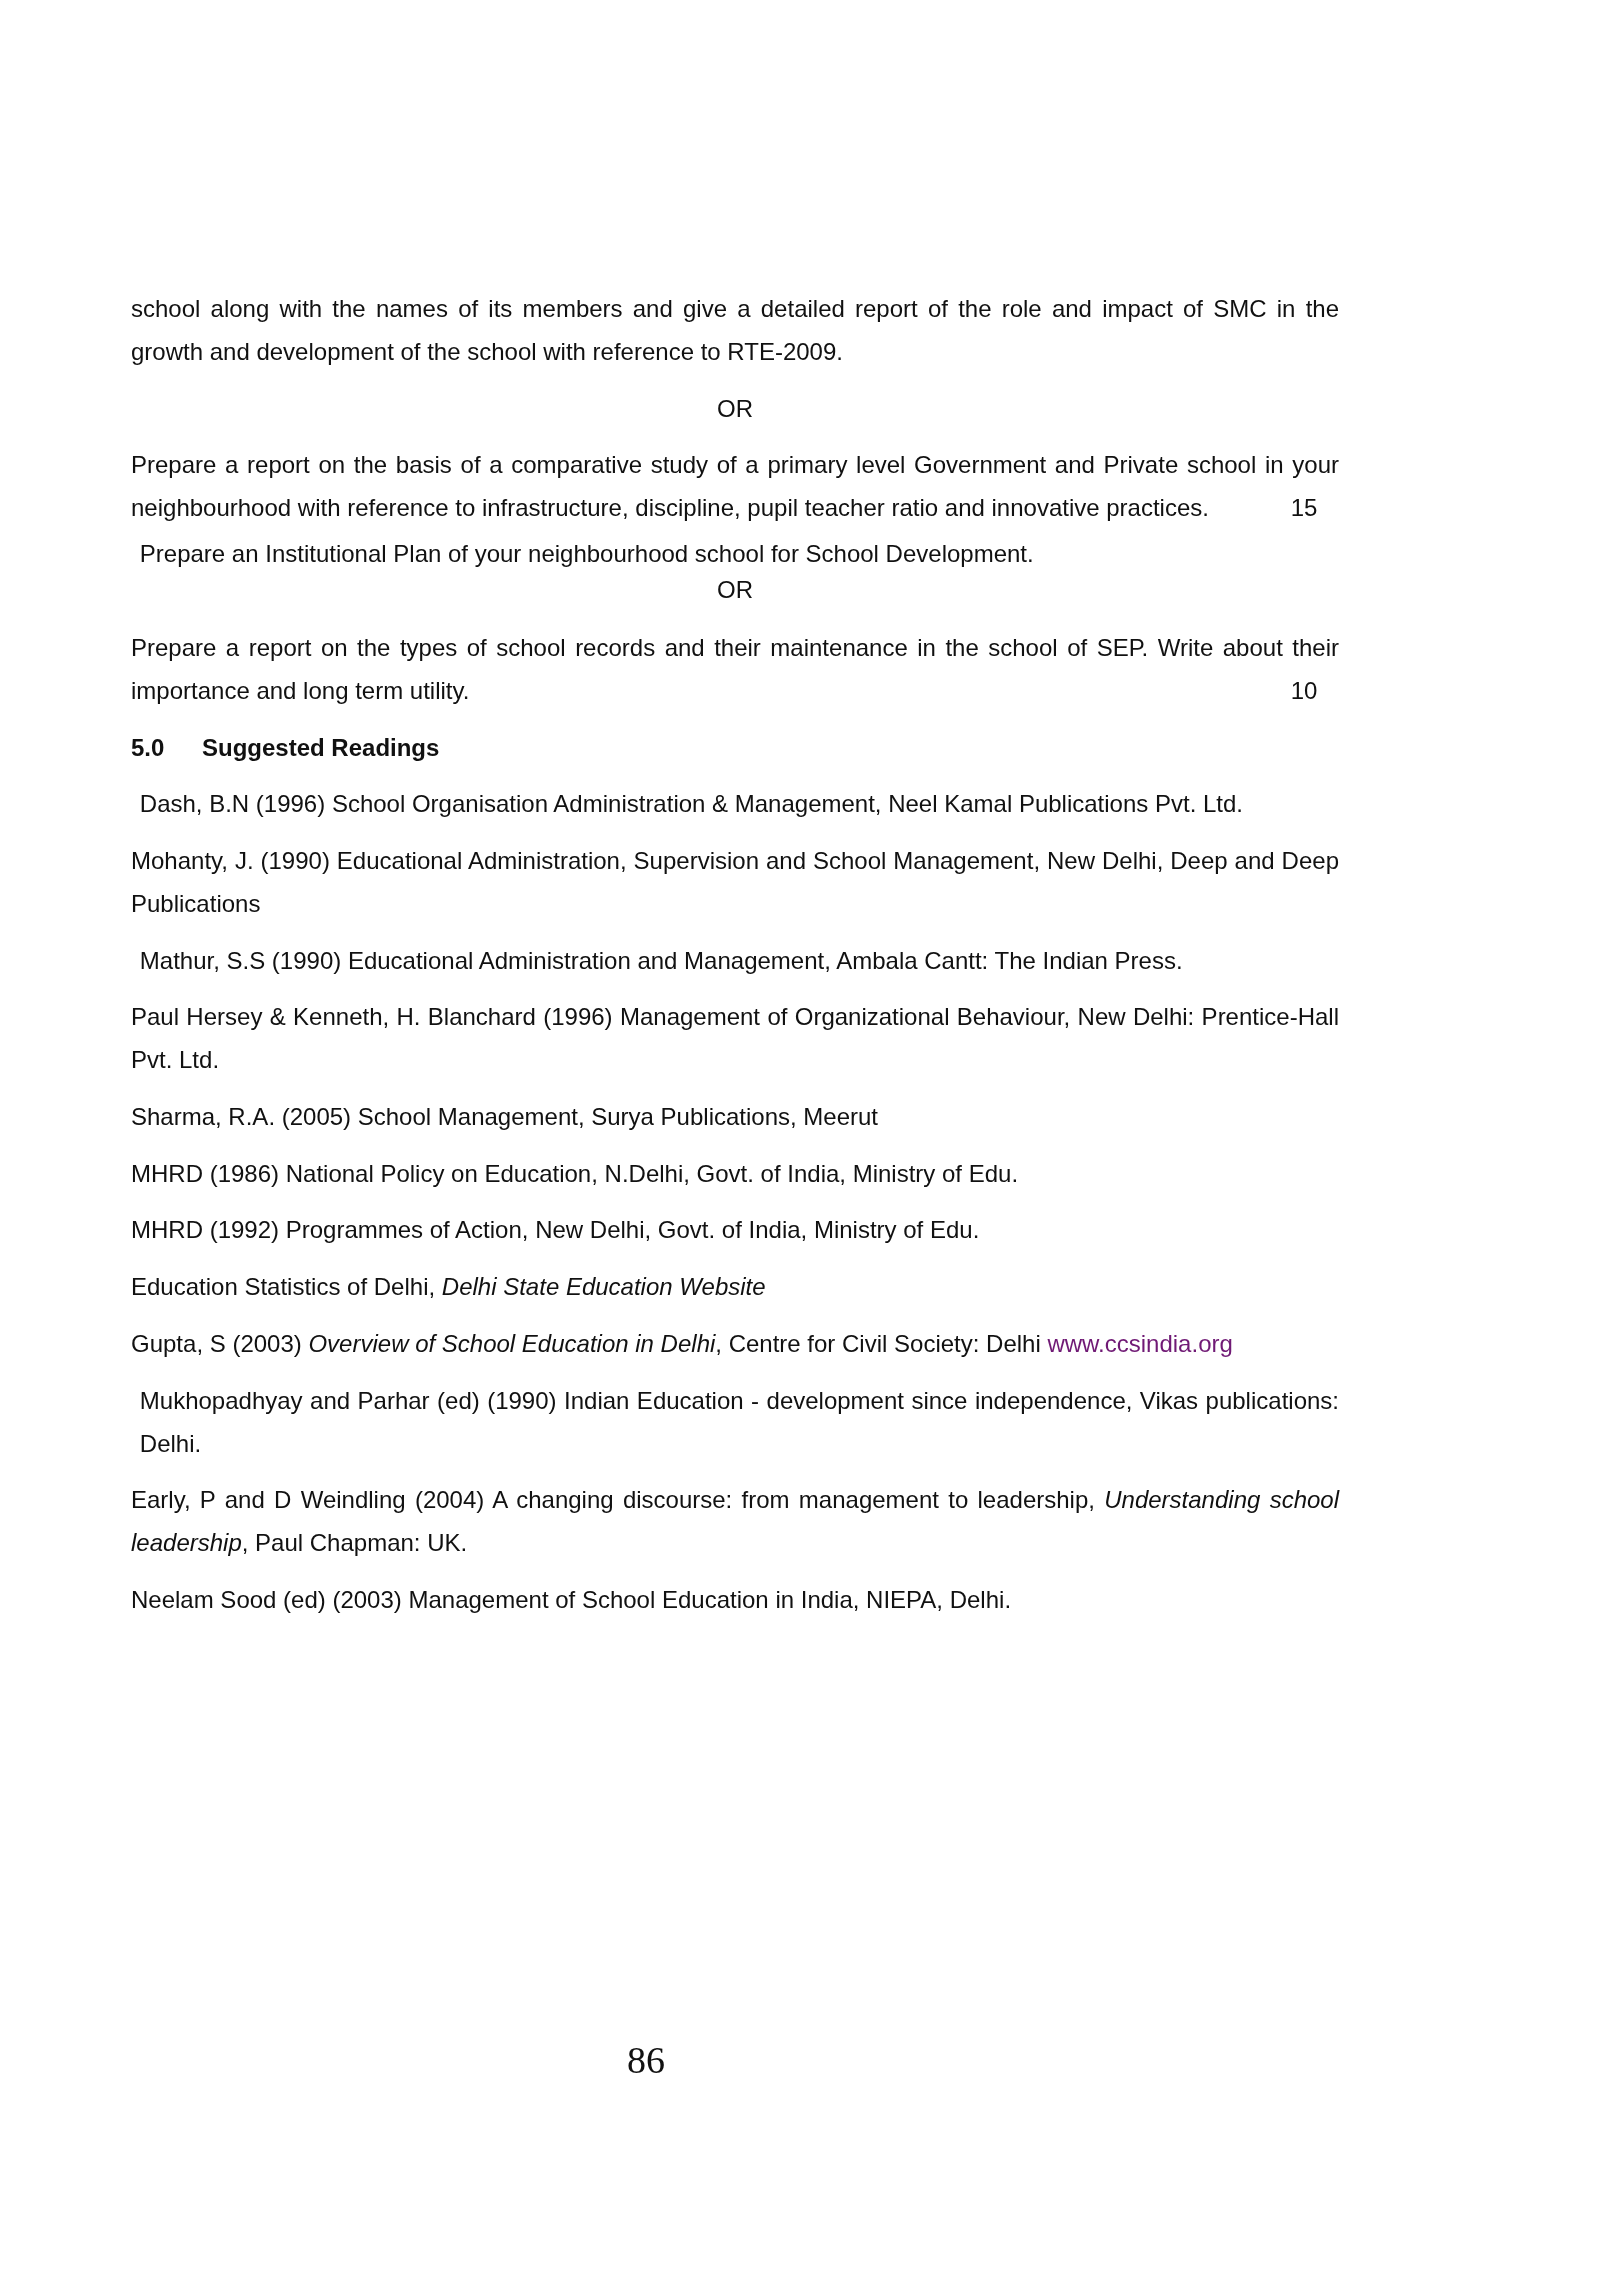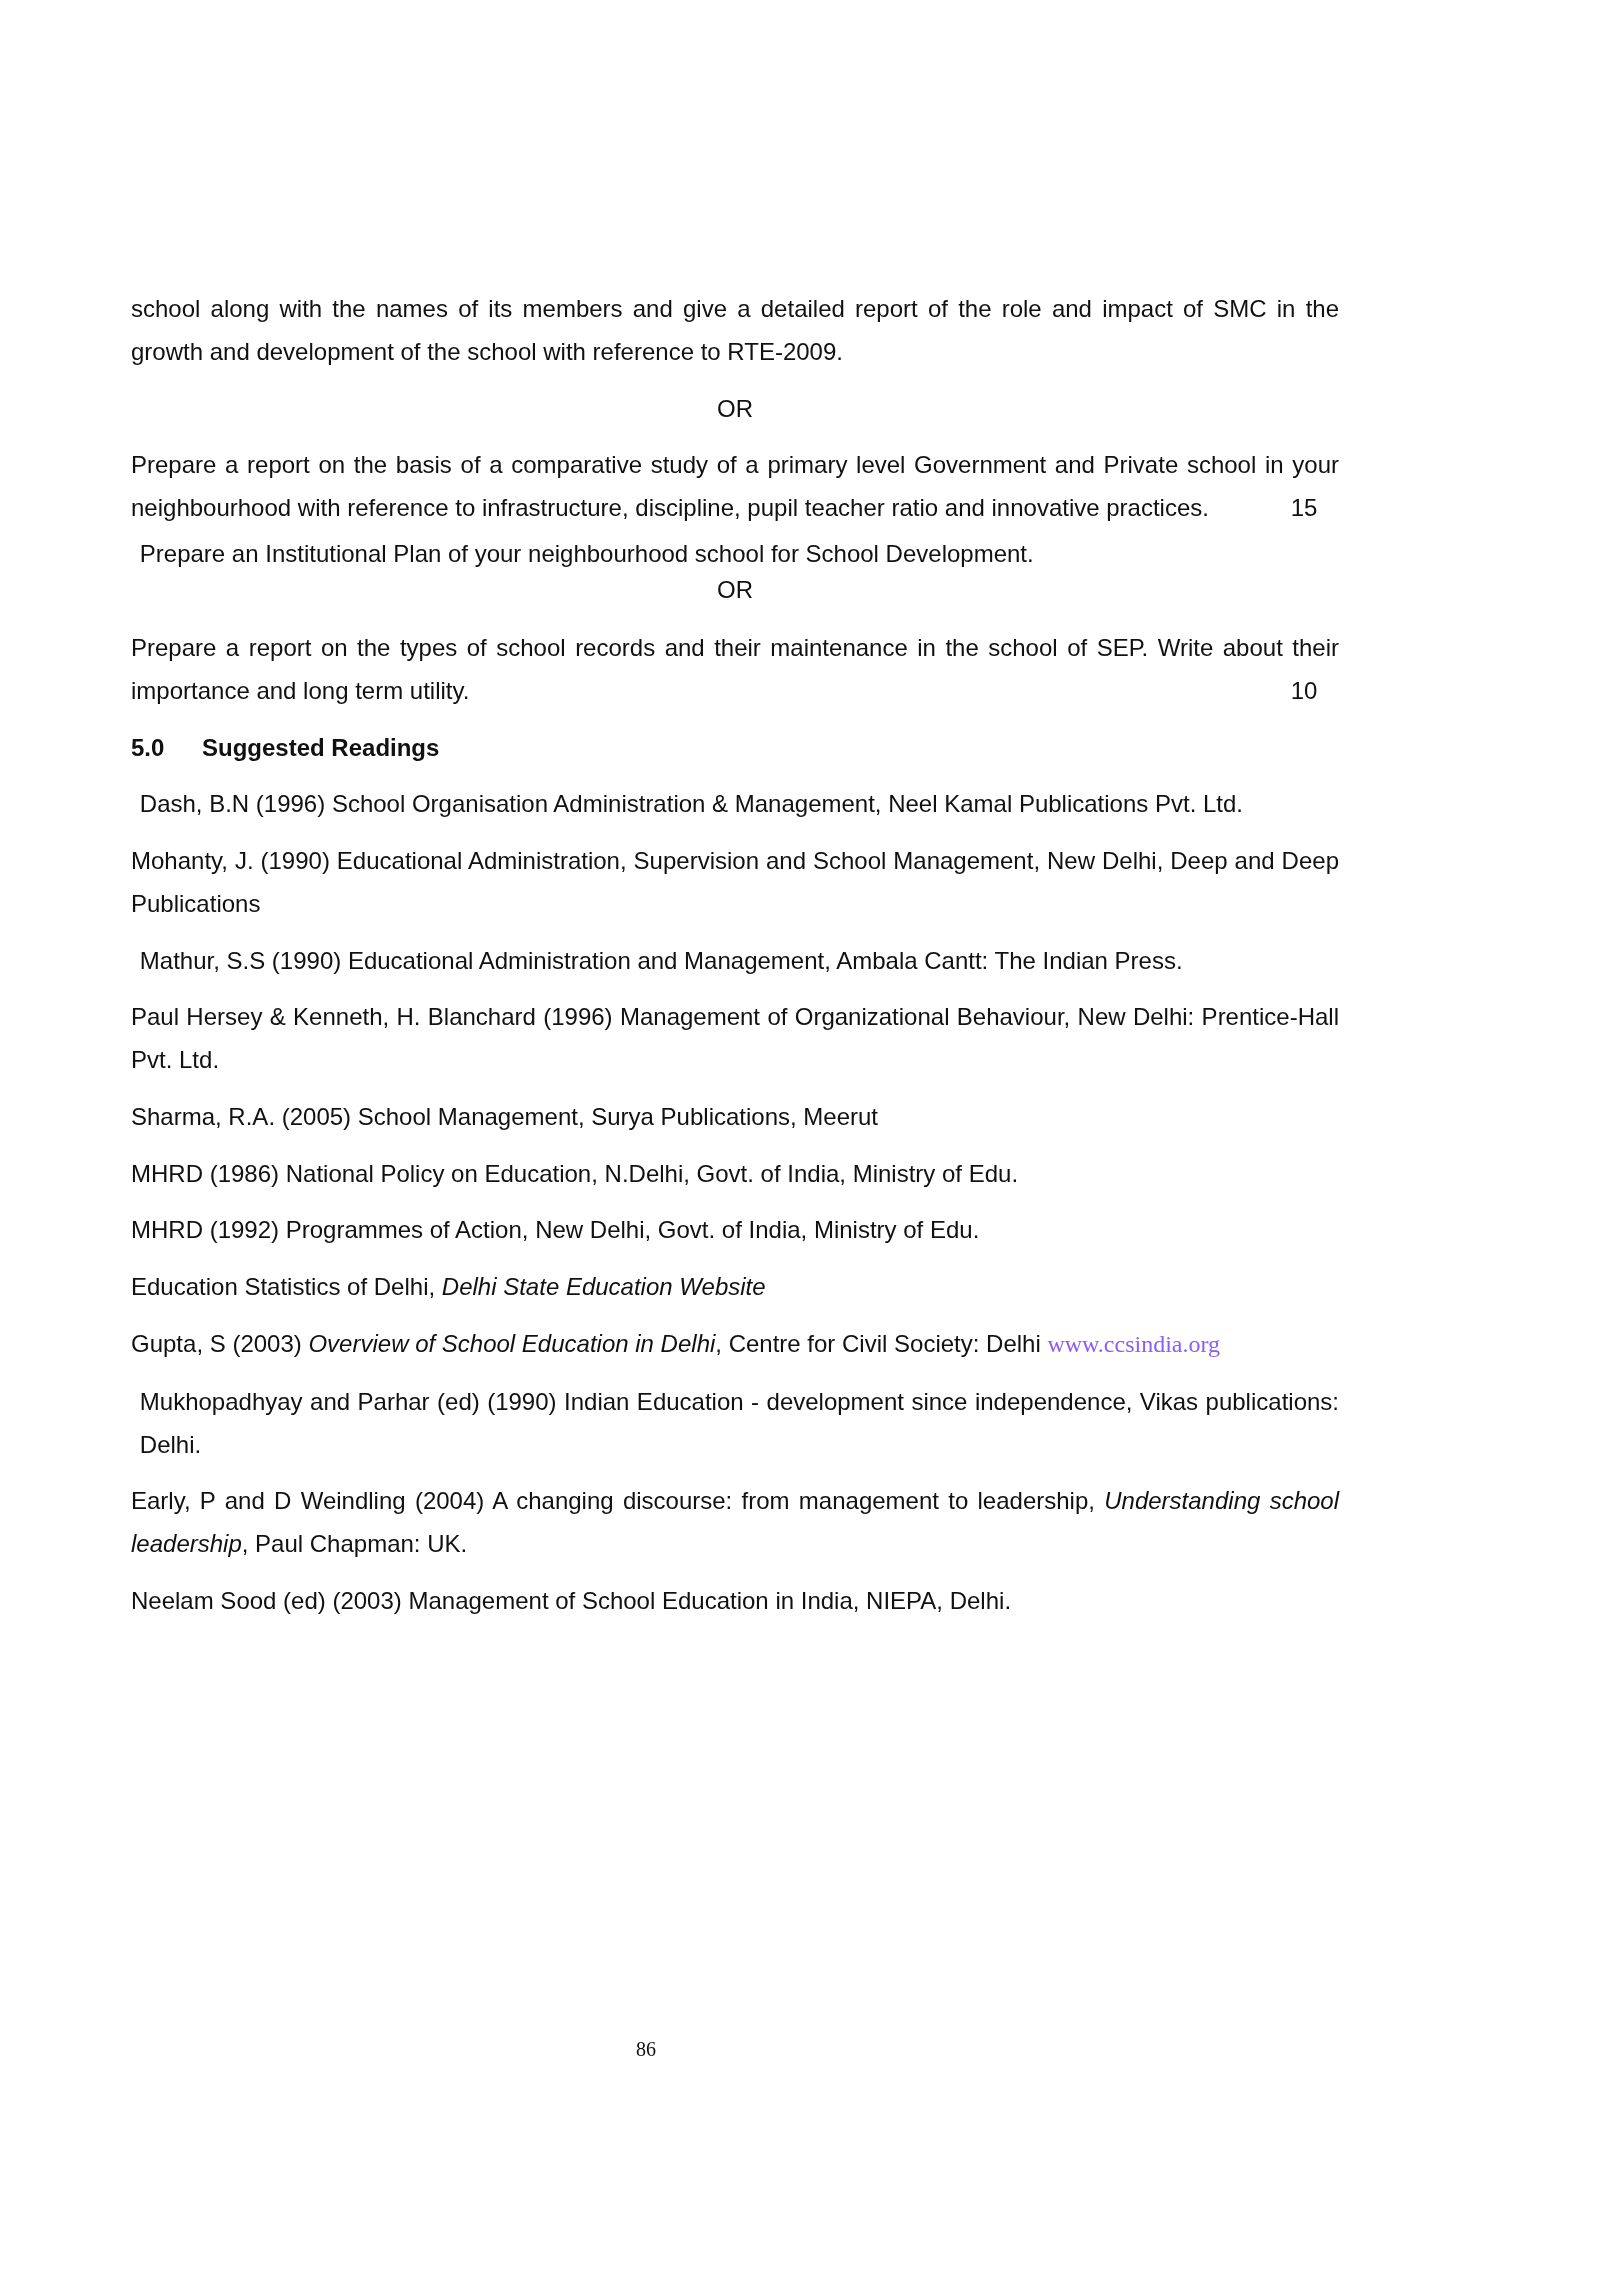--- a/index.html
+++ b/index.html
@@ -9,24 +9,24 @@
       font-family: "Liberation Sans", sans-serif; font-size: 24px; line-height: 43px; color: #111;
     }
     p { margin: 0; text-align: justify; }
     .gap { margin-top: 13.7px; }
     .center { text-align: center; }
     .indent { padding-left: 8.8px; }
     .marks-line { text-align: left; position: relative; }
     .marks { position: absolute; right: 21.6px; }
     .heading { font-weight: bold; margin-top: 13.7px; }
     .heading .num { display: inline-block; width: 71px; }
-    .link { color: #8b5cf6; font-family: Liberation Serif, serif; }
+    .link { color: #701a75; }
     .page-number {
       position: absolute; left: 0; width: 1292px; top: 2038px; text-align: center;
-      font-family: "Liberation Serif", serif; font-size: 20px; color: #111;
+      font-family: "Liberation Serif", serif; font-size: 38px; color: #111;
     }
   </style>
 </head>
 <body>
 
 <div class="page">
   <p>school along with the names of its members and give a detailed report of the role and impact of SMC in the growth and development of the school with reference to RTE-2009.</p>
 
   <p class="center gap" style="margin-top:13.7px;">OR</p>
 

